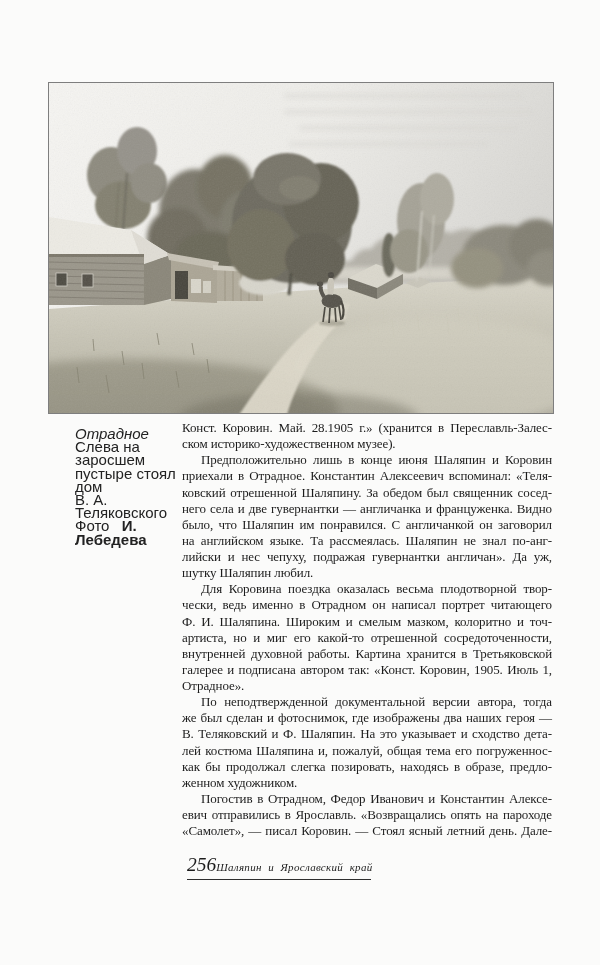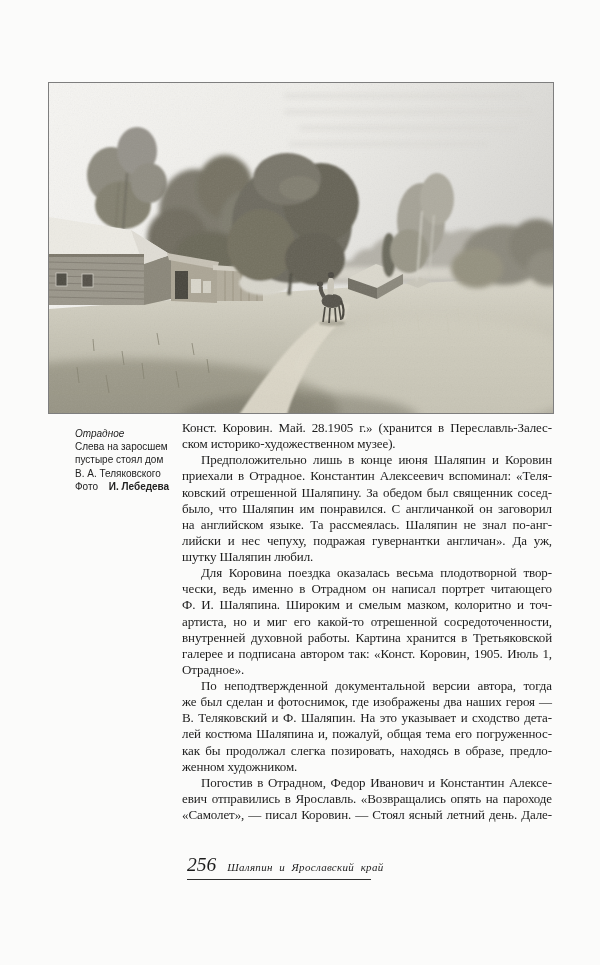--- a/index.html
+++ b/index.html
@@ -6,34 +6,34 @@
   .page{position:relative;width:600px;height:965px;background:#fbfbfa;
         font-family:"Liberation Serif",serif;color:#1c1c1c;overflow:hidden;}
 
   
   .photo{position:absolute;left:48px;top:82px;width:504px;height:330px;margin:0;
          border:1px solid #7e7e7e;box-sizing:content-box;background:#eceae6;}
   .photo svg{display:block;width:504px;height:330px;}
 
   
   .caption{position:absolute;left:75px;top:427px;width:106px;
-           font-family:"Liberation Sans",sans-serif;font-size:10px;line-height:13.2px;color:#222;}
+           font-family:"Liberation Sans",sans-serif;font-size:15px;line-height:13.2px;color:#222;}
   .cap-title{font-style:italic;}
   .cap-credit b{font-weight:bold;padding-left:8px;}
 
   
   .body-col{position:absolute;left:182px;top:420px;width:370px;
             font-size:13px;line-height:16.12px;letter-spacing:-0.1px;}
   .line{text-align:justify;text-align-last:justify;white-space:normal;}
   .line.end{text-align-last:auto;}
   .line.ind{text-indent:19px;}
 
   
   .footer{position:absolute;left:187px;top:854px;width:220px;}
-  .footer-row{display:flex;align-items:baseline;gap:11px;}
+  .footer-row{display:flex;align-items:baseline;gap:0;}
   .pagenum{font-size:19.5px;font-style:italic;}
   .booktitle{font-size:11px;font-style:italic;word-spacing:3.5px;letter-spacing:0.3px;}
   .rule{margin-top:3px;height:1.4px;background:#2e2e2e;width:184px;}
 </style>
 </head>
 <body>
 
 <div class="page">
 
   <figure class="photo">
@@ -226,20 +226,21 @@
       <b>И. Лебедева</b>
     </div>
   </aside>
 
   <main class="body-col" id="body-col">
       <div class="line">Конст. Коровин. Май. 28.1905 г.» (хранится в Переславль-Залес-</div>
       <div class="line end">ском историко-художественном музее).</div>
       <div class="line ind">Предположительно лишь в конце июня Шаляпин и Коровин</div>
       <div class="line">приехали в Отрадное. Константин Алексеевич вспоминал: «Теля-</div>
       <div class="line">ковский отрешенной Шаляпину. За обедом был священник сосед-</div>
+      <div class="line">него села и две гувернантки — англичанка и француженка. Видно</div>
       <div class="line">было, что Шаляпин им понравился. С англичанкой он заговорил</div>
       <div class="line">на английском языке. Та рассмеялась. Шаляпин не знал по-анг-</div>
       <div class="line">лийски и нес чепуху, подражая гувернантки англичан». Да уж,</div>
       <div class="line end">шутку Шаляпин любил.</div>
       <div class="line ind">Для Коровина поездка оказалась весьма плодотворной твор-</div>
       <div class="line">чески, ведь именно в Отрадном он написал портрет читающего</div>
       <div class="line">Ф. И. Шаляпина. Широким и смелым мазком, колоритно и точ-</div>
       <div class="line">артиста, но и миг его какой-то отрешенной сосредоточенности,</div>
       <div class="line">внутренней духовной работы. Картина хранится в Третьяковской</div>
       <div class="line">галерее и подписана автором так: «Конст. Коровин, 1905. Июль 1,</div>

